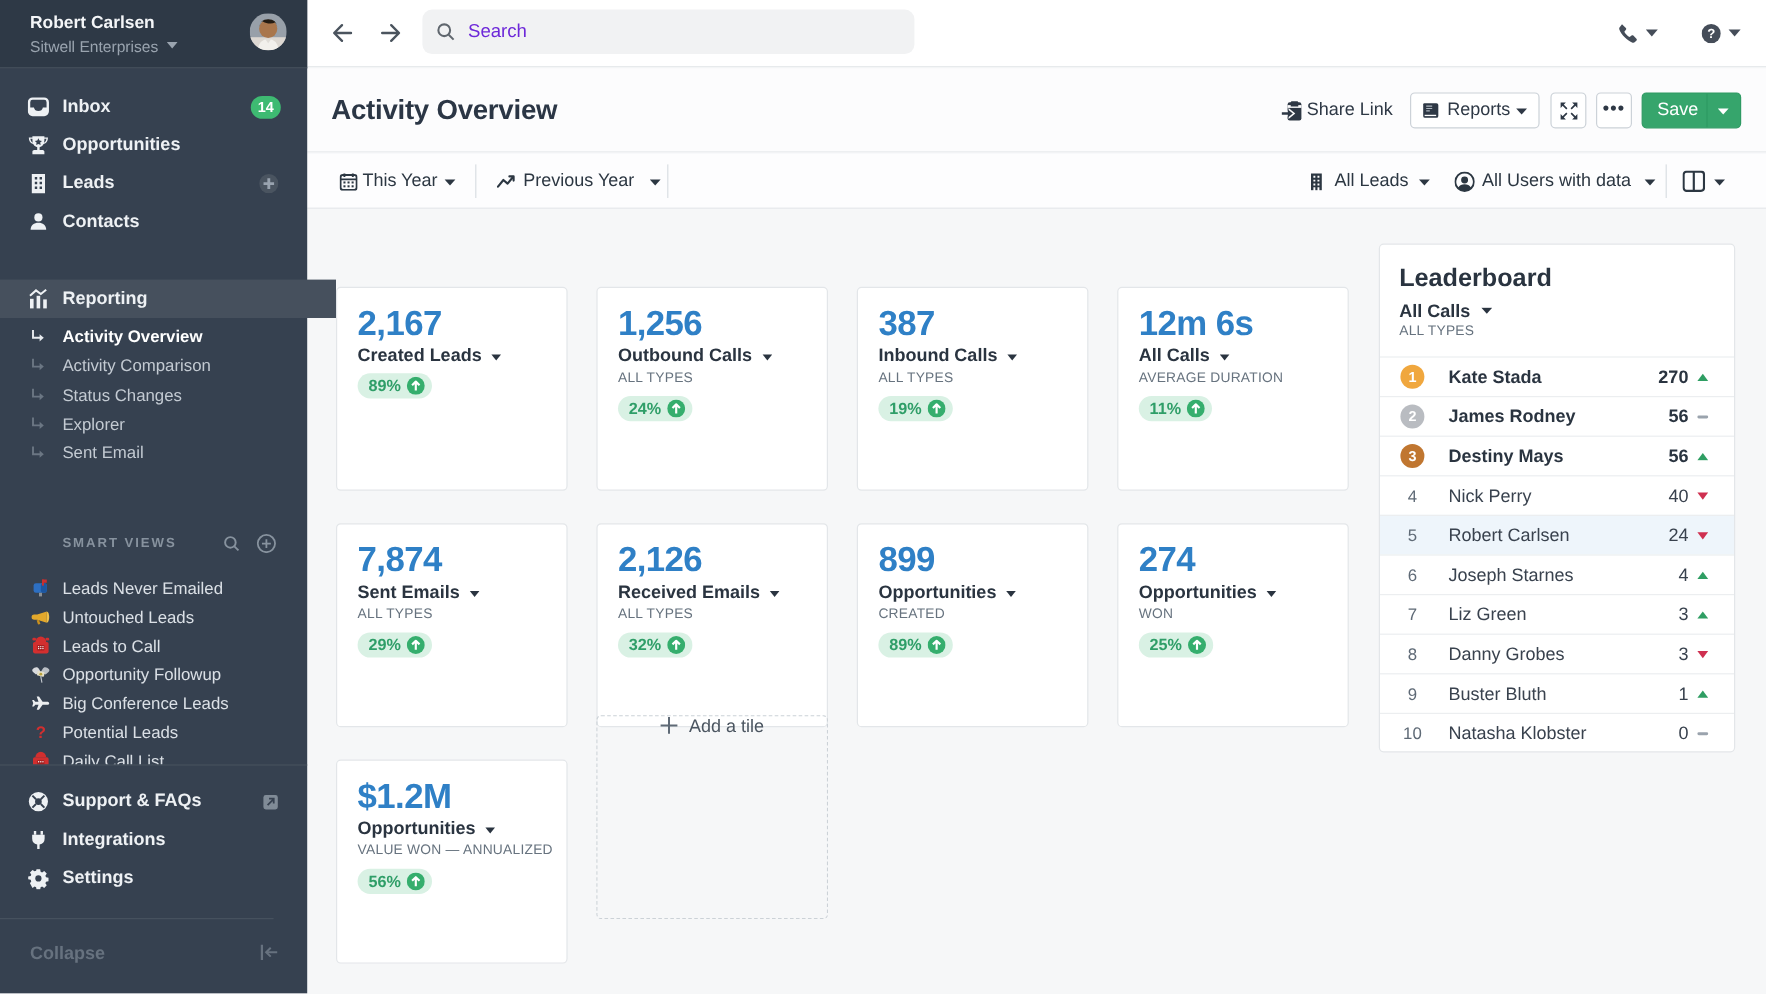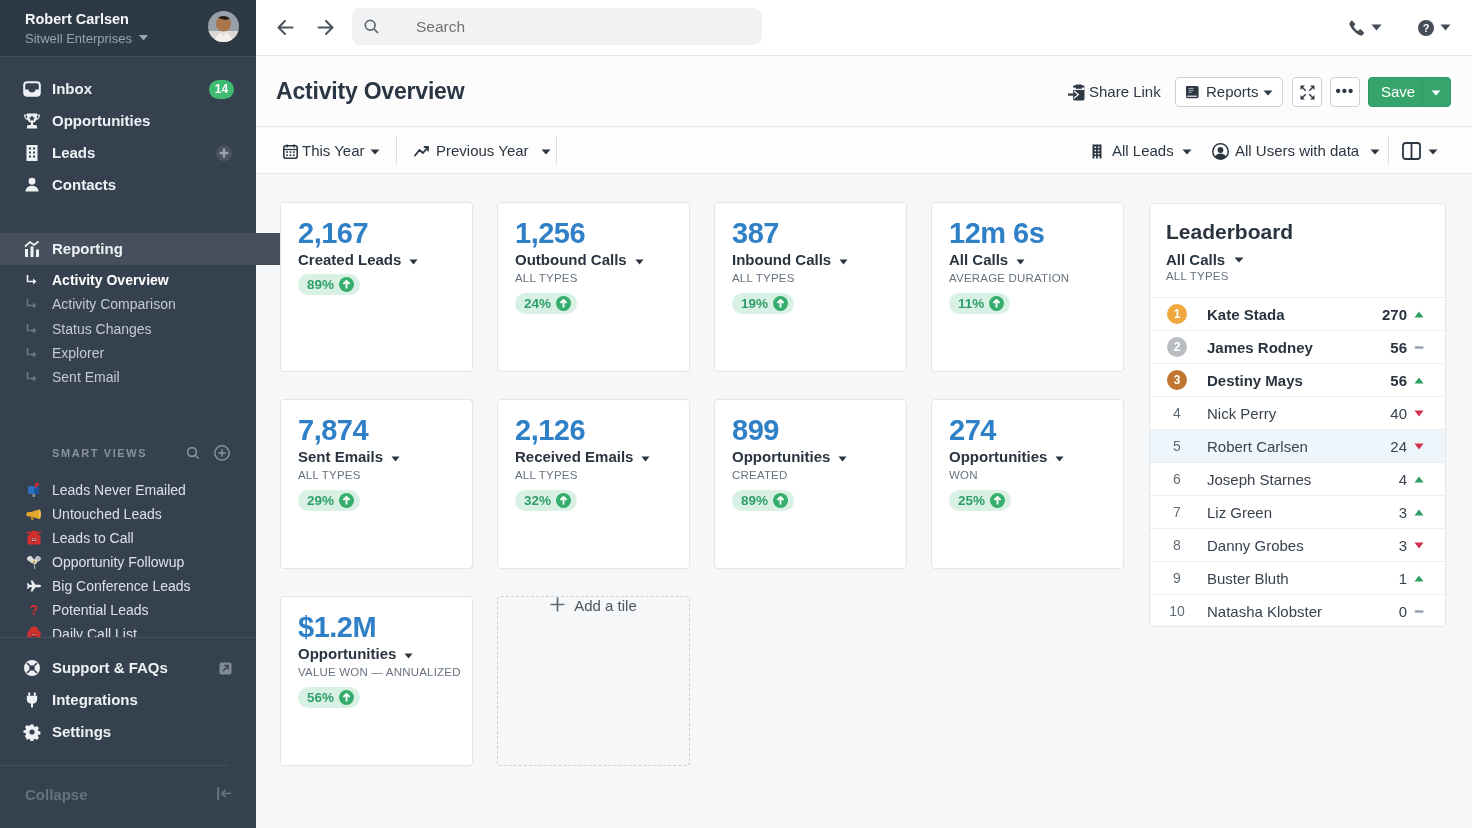--- a/index.html
+++ b/index.html
@@ -32,36 +32,36 @@
 .svrow .em { position:absolute; left:26px; top:4px; width:16px; height:16px; }
 .svrow .lb { position:absolute; left:52px; top:0; line-height:24px; font-size:14px; color:#dbe0e6; }
 
 #botsec { position:absolute; left:0; top:637px; width:256px; height:128px; border-top:1px solid #46515e; }
 #collapse { position:absolute; left:0; top:765px; width:228px; height:63px; border-top:1px solid #46515e; }
 #collapse .t { position:absolute; left:25px; top:20px; font-size:15px; font-weight:bold; color:#67727f; }
 
 
 #topbar { position:absolute; left:256px; top:0; width:1216px; height:56px; background:#fff; border-bottom:1px solid #e7eaec; }
 #search { position:absolute; left:96px; top:8px; width:410px; height:37px; background:#f1f2f3; border-radius:8px; }
-#search .ph { position:absolute; left:38px; top:0; line-height:37px; font-size:15.5px; color:#737373;margin-left:26px; }
+#search .ph { position:absolute; left:38px; top:0; line-height:37px; font-size:15.5px; color:#6d28d9; }
 
 
 #pagehead { position:absolute; left:256px; top:57px; width:1216px; height:70px; background:#fcfcfd; border-bottom:1px solid #e9ebee; }
 #pagehead h1 { position:absolute; left:20px; top:21px; font-size:23px; font-weight:bold; color:#2b3645; letter-spacing:-0.2px; }
 .btn { position:absolute; top:20px; height:30px; background:#fff; border:1px solid #ccd2d8; border-radius:4px; }
 #sharelink { position:absolute; top:20px; height:30px; line-height:30px; font-size:15px; color:#2e3845; }
 #savebtn { position:absolute; top:20px; height:30px; background:#36a56c; border:1px solid #2e9a63; border-radius:4px; color:#fff; }
 
 
 #filterbar { position:absolute; left:256px; top:128px; width:1216px; height:46px; background:#fdfdfe; border-bottom:1px solid #e4e7ea; }
 .fitem { position:absolute; top:0; height:46px; line-height:46px; font-size:15px; color:#2c3742; }
 .vdiv { position:absolute; top:9px; height:28px; width:1px; background:#d9dee3; }
 
 
-.tile { position:absolute; width:193px; height:170px; background:#fff; border:1px solid #e3e6e9; border-radius:4px; }
+.tile { position:absolute; width:193px; height:170px; background:#fff; border:1px solid #e3e6e9; border-radius:4px;margin-top:37px; }
 .tile .num { position:absolute; left:17px; top:14px; font-size:29px; font-weight:bold; color:#2f80c6; letter-spacing:-0.5px; }
 .tile .lab { position:absolute; left:17px; top:48px; font-size:15px; font-weight:bold; color:#2a3440; }
 .tile .sub { position:absolute; left:17px; top:69px; font-size:11.5px; color:#67737f; letter-spacing:0.2px; }
 .pill { position:absolute; left:17px; height:21px; background:#d9f1e4; border-radius:11px; padding:0 6px 0 9px; display:flex; align-items:center; gap:5px; }
 .pill .pc { font-size:13.5px; font-weight:bold; color:#2f9e68; }
 #addtile { position:absolute; left:497px; top:596px; width:193px; height:170px; border:1px dashed #ccd2d7; border-radius:4px; color:#4c5661; font-size:15px; }
 
 
 #lb { position:absolute; left:1149px; top:203px; width:297px; height:424px; background:#fff; border:1px solid #e3e6e9; border-radius:4px; }
 #lb h2 { position:absolute; left:16px; top:16px; font-size:21px; font-weight:bold; color:#2a3440; }

